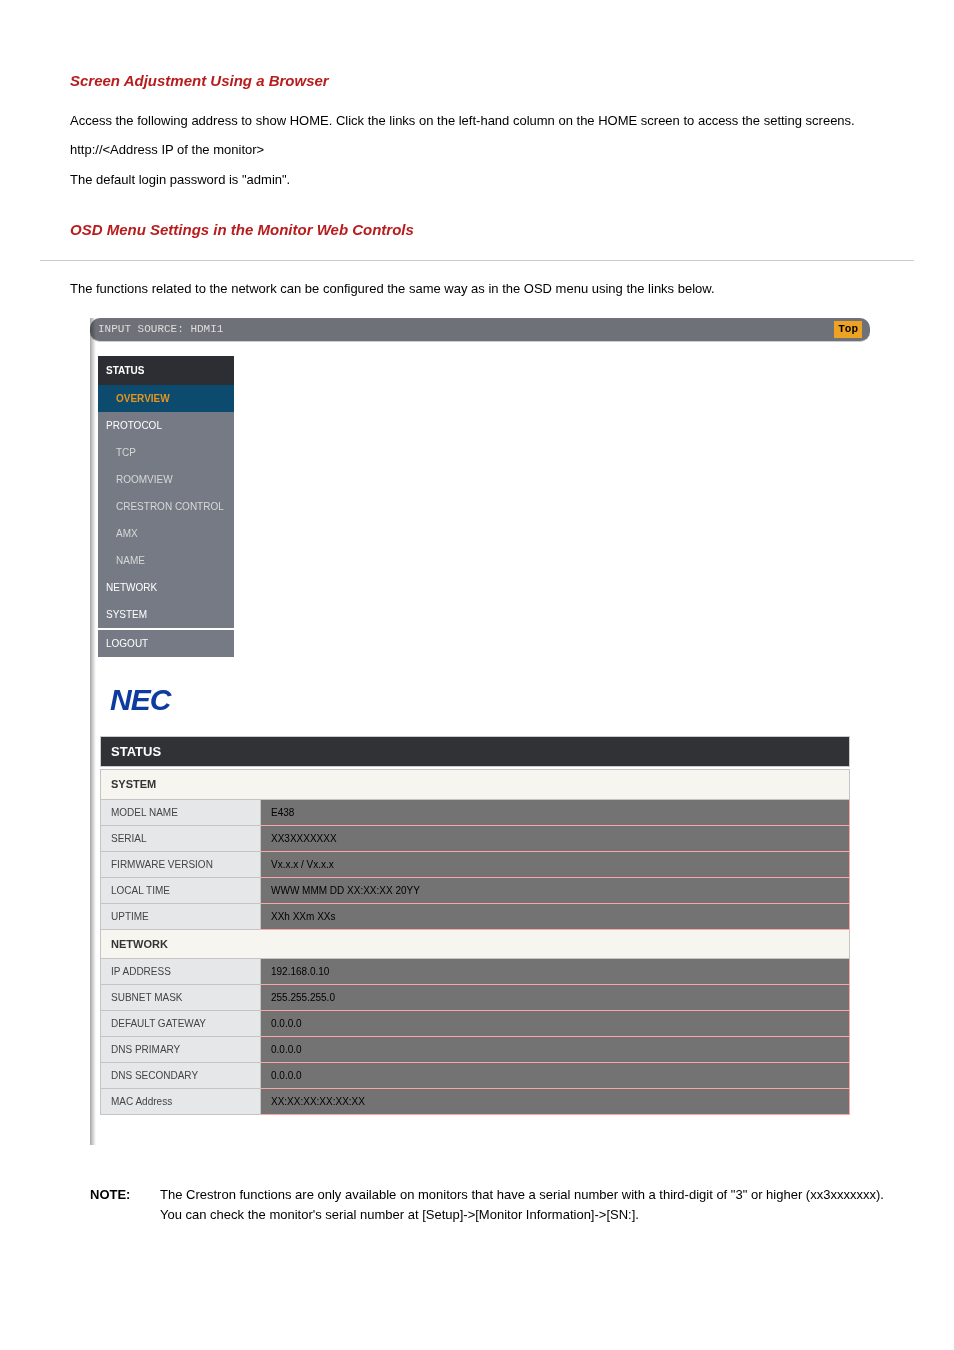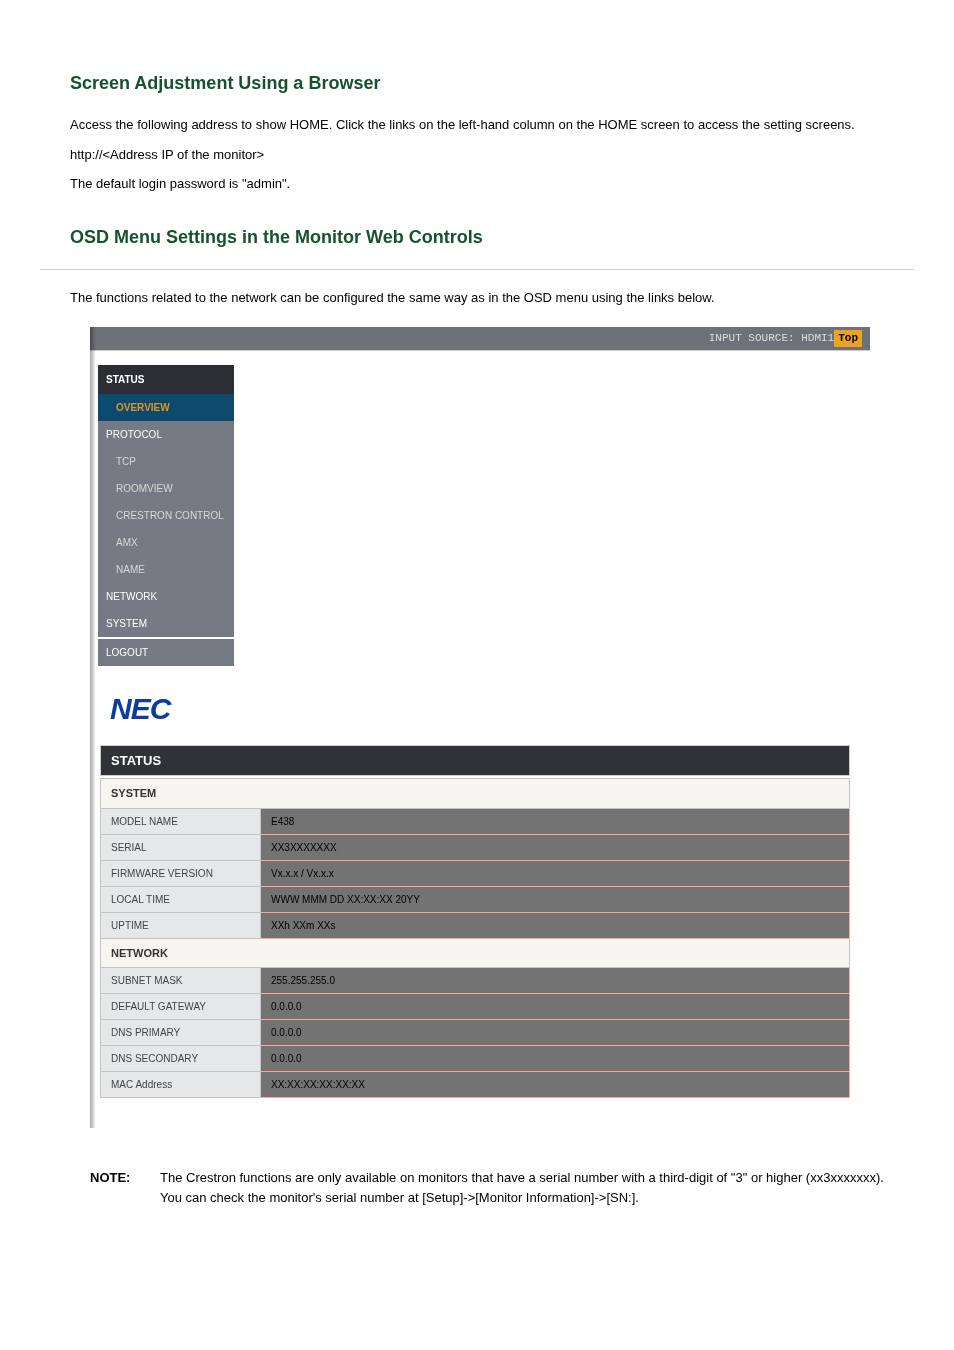--- a/index.html
+++ b/index.html
@@ -6,24 +6,25 @@
     body {
       font-family: Arial, Helvetica, sans-serif;
       background: #fff;
       padding: 70px 40px 40px 40px;
       width: 954px;
       font-size: 13px;
       color: #000;
       line-height: 1.5;
     }
     .section-title {
-      color: #14532d;
-      font-weight: bold;
-      font-size: 18px;
+      color: #b91c1c;
+      font-weight: bold;
+      font-size: 15px;
       margin-bottom: 18px;
+      font-style: italic;
     }
     .section-block {
       margin-left: 30px;
       margin-right: 30px;
       margin-bottom: 30px;
     }
     .para { margin-bottom: 10px; }
     .hr-line {
       border: none;
       border-top: 1px solid #ccc;
@@ -45,23 +46,24 @@
       width: 6px;
       background: linear-gradient(to right, rgba(0,0,0,0.35), rgba(0,0,0,0));
       z-index: 5;
     }
     .topbar {
       background: #6f7178;
       color: #ddd;
       font-family: "Courier New", monospace;
       font-size: 11px;
       display: flex;
-      justify-content: flex-end;
+      justify-content: space-between;
       padding: 3px 8px;
       border-bottom: 1px solid #ccc;
+      border-radius: 10px;
     }
     .topbar .top-link {
       background: #eea222;
       color: #000;
       font-weight: bold;
       padding: 0 4px;
     }
     .panel-body {
       display: flex;
       background: #fff;
@@ -234,20 +236,24 @@
               <td class="value">WWW MMM DD XX:XX:XX 20YY</td>
             </tr>
         <tr>
               <td class="label">UPTIME</td>
               <td class="value">XXh XXm XXs</td>
             </tr>
         <tr>
               <th class="section" colspan="2">NETWORK</th>
             </tr>
         <tr>
+              <td class="label">IP ADDRESS</td>
+              <td class="value">192.168.0.10</td>
+            </tr>
+        <tr>
               <td class="label">SUBNET MASK</td>
               <td class="value">255.255.255.0</td>
             </tr>
         <tr>
               <td class="label">DEFAULT GATEWAY</td>
               <td class="value">0.0.0.0</td>
             </tr>
         <tr>
               <td class="label">DNS PRIMARY</td>
               <td class="value">0.0.0.0</td>

